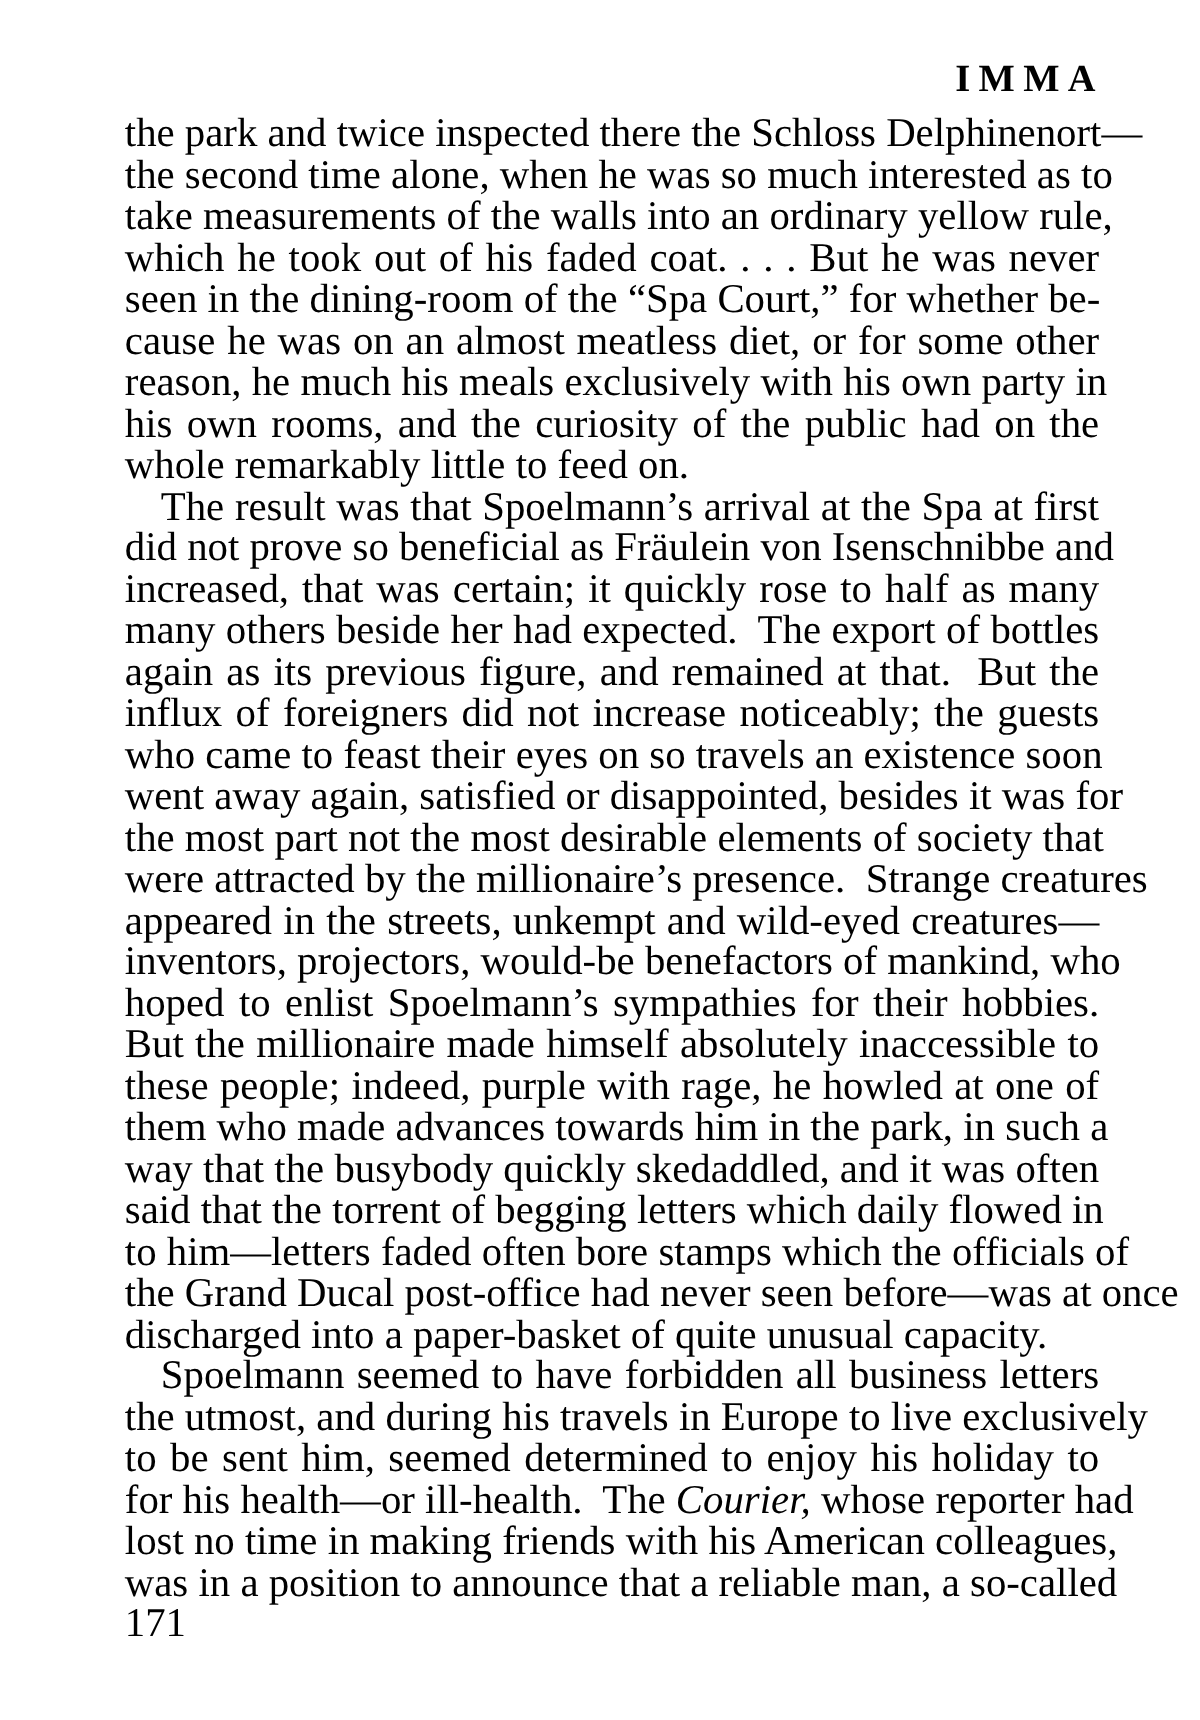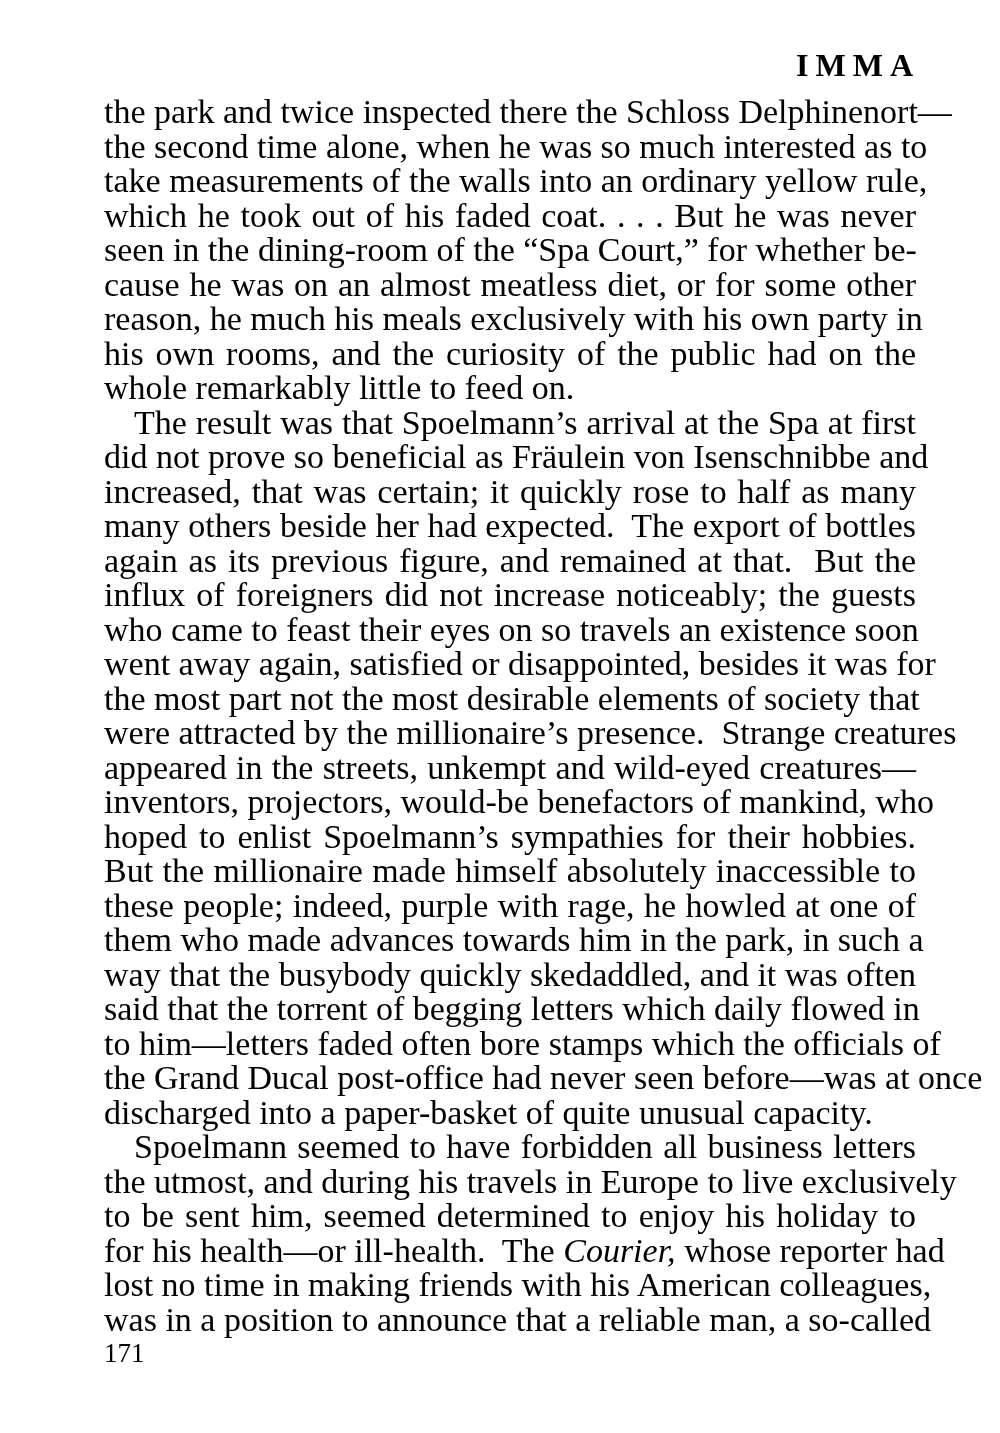--- a/index.html
+++ b/index.html
@@ -35,21 +35,21 @@
     text-align: justify;
     text-align-last: justify;
   }
   .ln.end { text-align-last: left; }
   .ln.ind { text-indent: 30px; }
   .ln em { font-style: italic; }
   .page-number {
     position: absolute;
     left: 104px;
     top: 1336px;
-    font-size: 27px;
+    font-size: 34px;
     line-height: 34.5px;
     text-align: center;
   }
 </style>
 </head>
 <body>
 
 <div class="page">
 
   <div class="running-head">IMMA</div>

